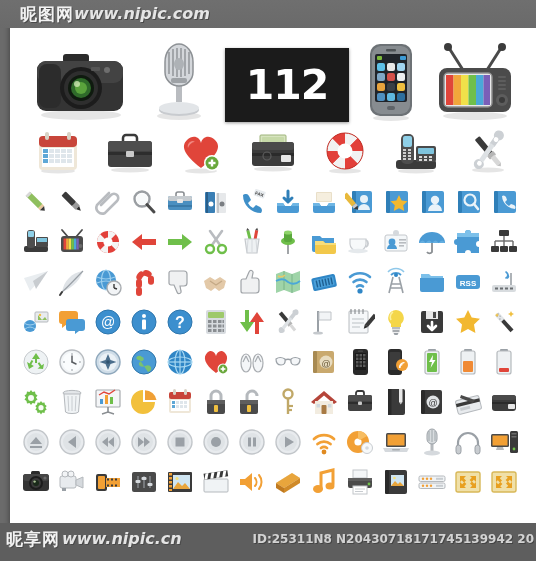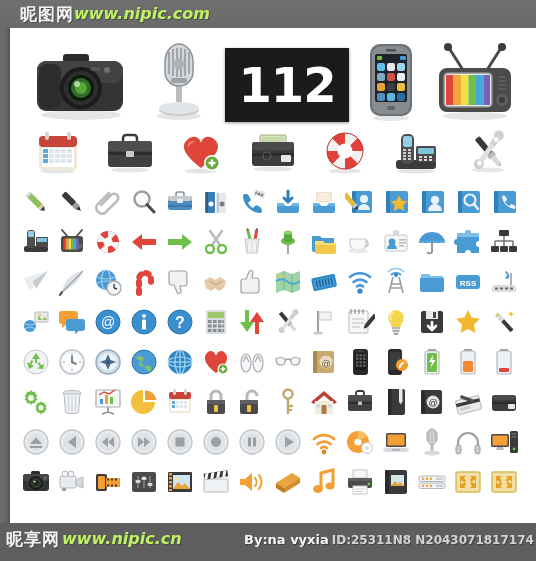--- a/index.html
+++ b/index.html
@@ -39,21 +39,21 @@
     color: #f2f2f2;
     letter-spacing: 1px;
     text-shadow: 1px 1px 0 #4a4a4a;
     line-height: 20px;
   }
   .wm-url {
     font-family: "DejaVu Sans", sans-serif;
     font-size: 16px;
     font-weight: bold;
     font-style: italic;
-    color: #bef264;
+    color: #e5e5e5;
     letter-spacing: 0px;
     text-shadow: 1px 1px 0 #4a4a4a;
     line-height: 20px;
   }
 
   
   #bottom-band {
     position: absolute;
     left: 0; bottom: 0;
     width: 536px; height: 38px;
@@ -169,21 +169,21 @@
     width: 124px;
     height: 74px;
     display: flex;
     flex-direction: column;
     align-items: center;
     justify-content: center;
     box-shadow: 0 1px 3px rgba(0,0,0,0.4);
   }
   .promo-num {
     font-family: "DejaVu Sans", sans-serif;
-    font-size: 48px;
+    font-size: 41px;
     font-weight: bold;
     line-height: 42px;
     letter-spacing: -1px;
   }
   .promo-sub {
     font-family: "DejaVu Sans", sans-serif;
     font-size: 13px;
     font-weight: bold;
     letter-spacing: 1px;
     margin-top: 2px;
@@ -1531,18 +1531,17 @@
     <span class="wm-cn">昵图网</span>
     <span class="wm-url">www.nipic.com</span>
   </div>
 
   <div id="bottom-band">
     <div id="bottom-wm">
       <span class="wm-cn">昵享网</span>
       <span class="wm-url">www.nipic.cn</span>
     </div>
     <div id="bottom-right-wm">
-      <span class="by-text">By:na vyxia</span>
       <span class="id-text">ID:25311N8 N20430718171745139942 20</span>
     </div>
   </div>
 
 </div>
 
 </body></html>

